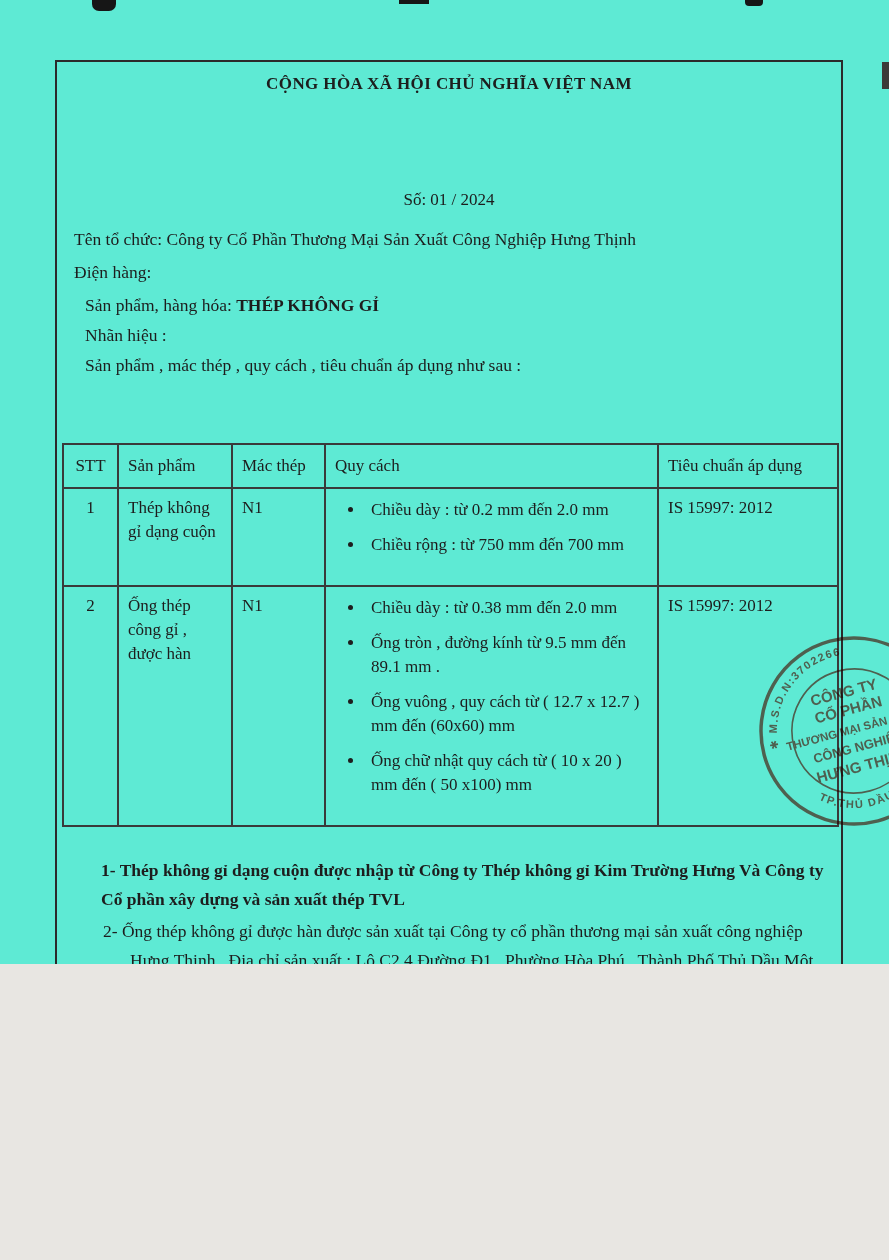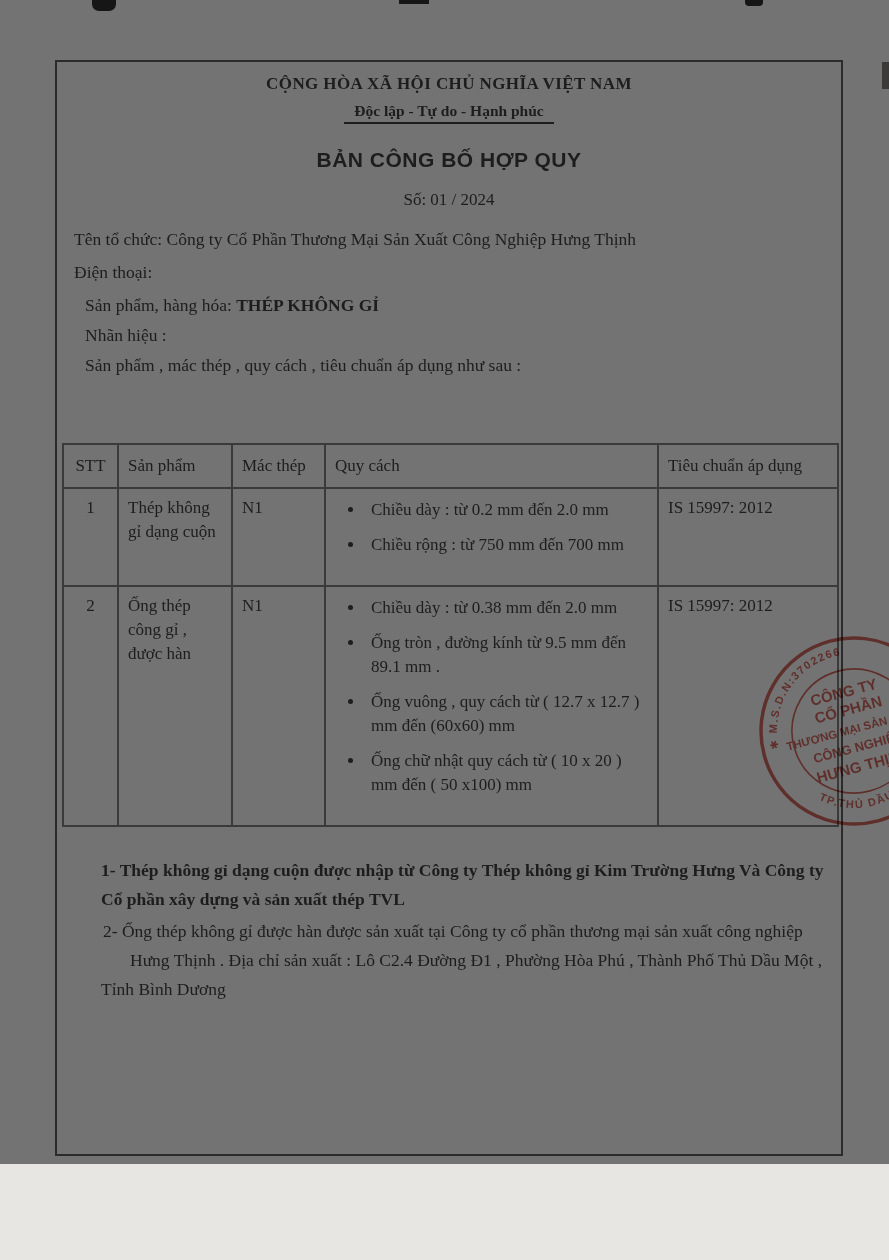--- a/index.html
+++ b/index.html
@@ -1,20 +1,20 @@
 <!DOCTYPE html>
 <html style="--stamp-color: #c9473c;"><head>
 <meta charset="utf-8">
 <style>
   html,body { margin:0; padding:0; background:#e8e6e2; }
   .page {
     position: relative;
-    width: 889px; height: 1164px;
+    width: 889px; height: 964px;
     margin: 0 auto;
-    background: #737373;
+    background: #5eead4;
     overflow: hidden;
     font-family: "Liberation Serif", "DejaVu Serif", serif;
     color: #1d1d1d;
   }
   .border-box {
     position: absolute; left: 55px; top: 60px;
     width: 784px; height: 1092px;
     border: 2px solid #2b2b2b;
   }
   .centered { position:absolute; left:55px; width:788px; text-align:center; }
@@ -97,29 +97,25 @@
   <div class="artifact art-top-2"></div>
   <div class="artifact art-top-3"></div>
   <div class="artifact art-right-1"></div>
   <div class="artifact art-bottom-band"></div>
   <div class="artifact art-bottom-blob1"></div>
   <div class="artifact art-bottom-blob2"></div>
 
   <div class="border-box"></div>
 
   <div class="centered nat-header">CỘNG HÒA XÃ HỘI CHỦ NGHĨA VIỆT NAM</div>
-  <div class="centered motto">
-    <span>Độc lập - Tự do - Hạnh phúc</span>
-  </div>
-  <div class="centered doc-title">BẢN CÔNG BỐ HỢP QUY</div>
   <div class="centered doc-no">Số: 01 / 2024</div>
 
   <div class="info">
     <p>Tên tổ chức: Công ty Cổ Phần Thương Mại Sản Xuất Công Nghiệp Hưng Thịnh</p>
-    <p class="gap">Điện thoại:</p>
+    <p class="gap">Điện hàng:</p>
     <p class="indent gap"><span>Sản phẩm, hàng hóa: </span><b>THÉP KHÔNG GỈ</b></p>
     <p class="indent">Nhãn hiệu :</p>
     <p class="indent">Sản phẩm , mác thép , quy cách , tiêu chuẩn áp dụng như sau :</p>
   </div>
 
   <table class="spec-table">
     <colgroup>
       <col style="width:55px">
         <col style="width:114px">
         <col style="width:93px">

